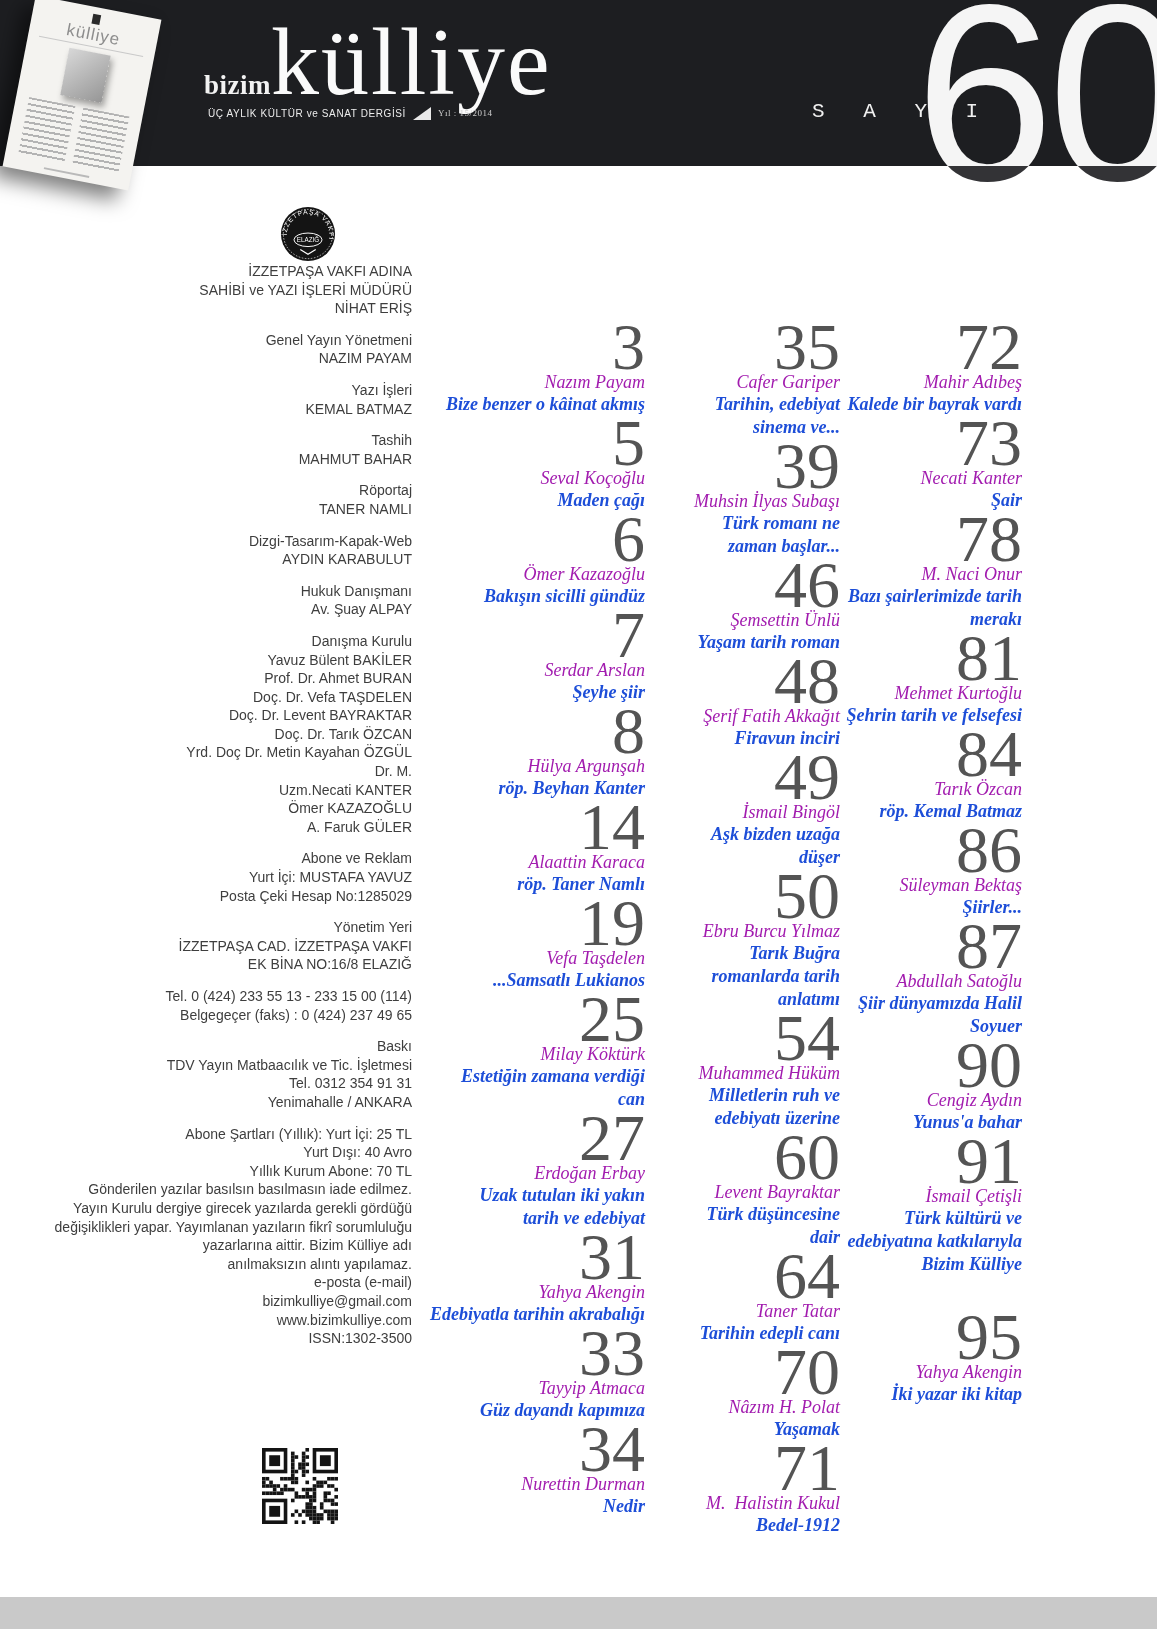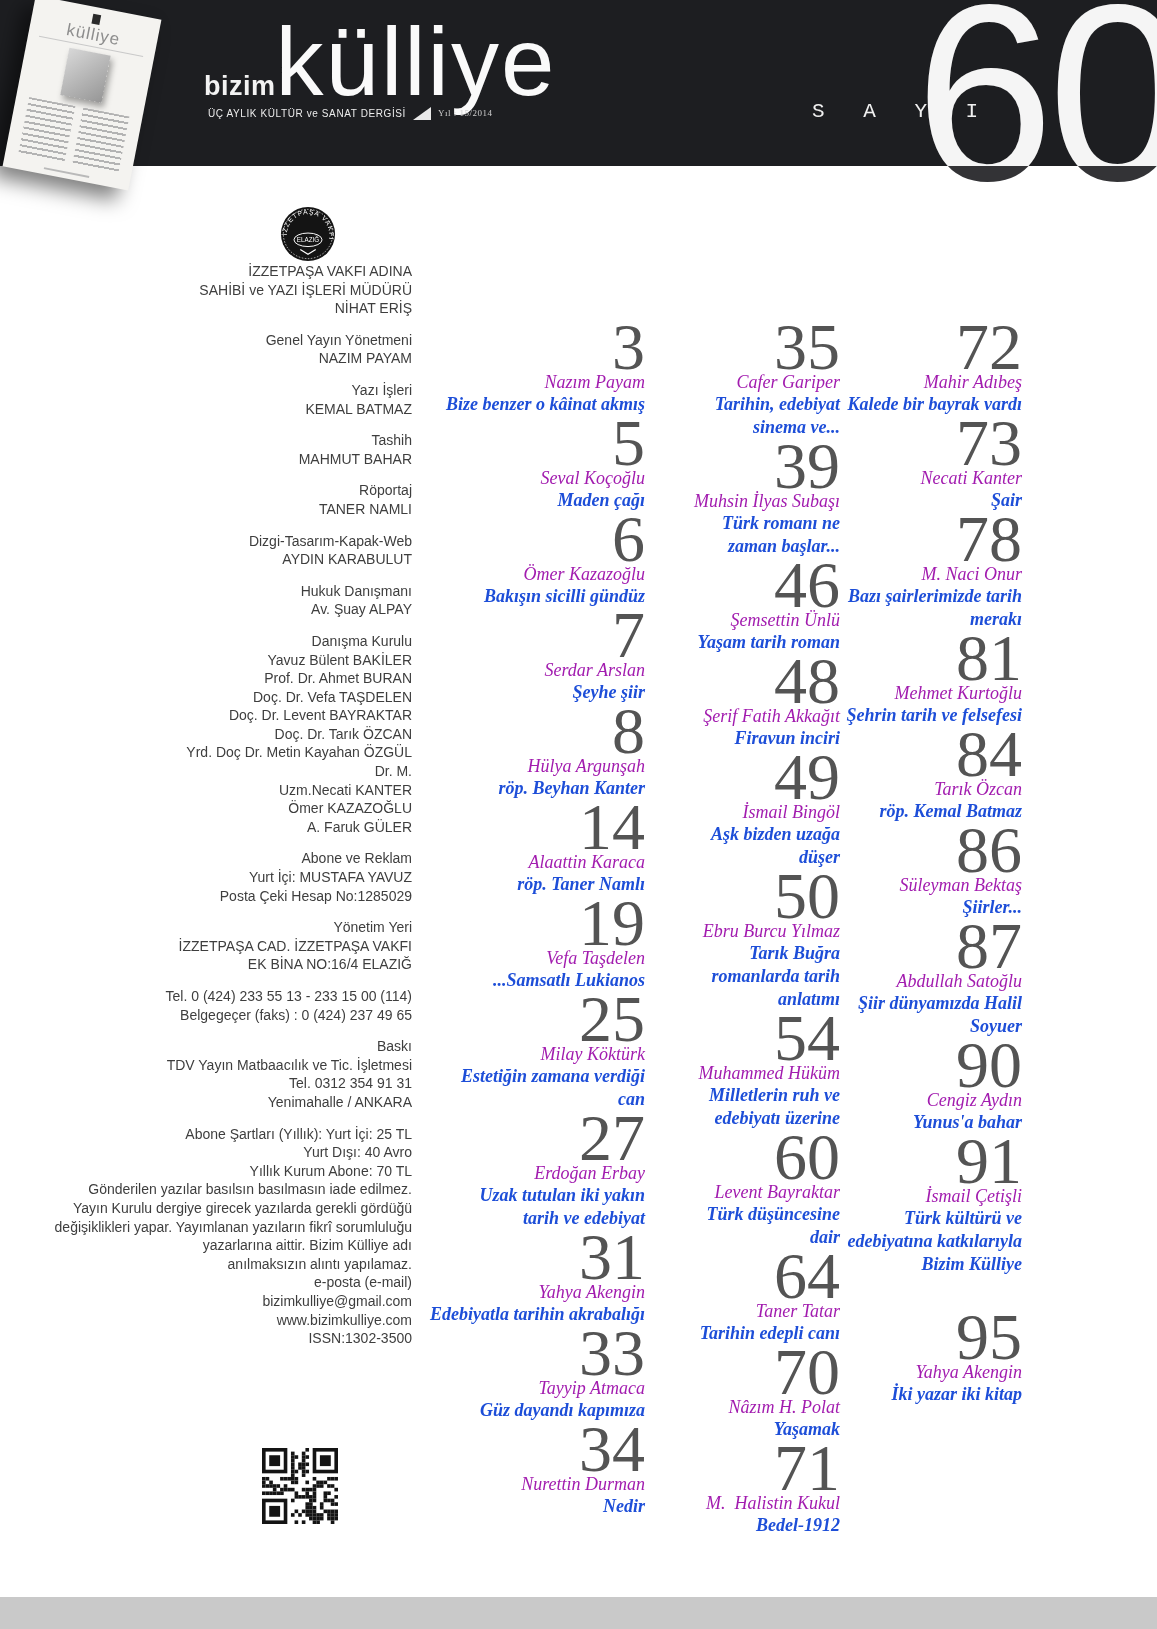--- a/index.html
+++ b/index.html
@@ -8,21 +8,21 @@
 
   
   .band{position:absolute;left:0;top:0;width:1157px;height:166px;background:#1d1e21;overflow:hidden;}
   .sixty{font-family:"Liberation Sans",sans-serif;font-weight:200;font-size:250px;line-height:250px;
          letter-spacing:-6px;}
   .sixty-white{position:absolute;top:-31px;right:-24px;color:#f5f5f5;}
   .sixty-clip{position:absolute;left:0;top:166px;width:1157px;height:42px;overflow:hidden;pointer-events:none;}
   .sixty-dark{position:absolute;top:-197px;right:-24px;color:#333336;}
 
   .logo{position:absolute;left:204px;top:12px;color:#fff;}
-  .brand-row{display:flex;align-items:baseline;}
+  .brand-row{display:flex;align-items:baseline;font-family:Liberation Serif, serif;}
   .brand-prefix{font-size:27px;font-weight:bold;letter-spacing:.5px;color:#f2f2f2;}
   .brand-main{font-size:96px;font-weight:300;letter-spacing:2px;line-height:1.05;color:#fafafa;}
   .tagline-row{display:flex;align-items:center;gap:7px;margin-top:-6px;margin-left:4px;}
   .tagline{font-family:Liberation Sans, sans-serif;font-size:10px;letter-spacing:.6px;color:#ececec;}
   .tri{width:0;height:0;border-left:18px solid transparent;border-bottom:13px solid #e9e9e9;}
   .year{font-family:"Liberation Serif",serif;font-size:9px;color:#cfcfcf;letter-spacing:.5px;}
   .sayi{position:absolute;left:812px;top:100px;color:#f0f0f0;font-family:Liberation Mono, monospace;
         font-size:21px;letter-spacing:13px;}
 
   
@@ -156,21 +156,21 @@
         <div class="mh-line">A. Faruk GÜLER</div>
       </div>
       <div class="mh-block">
         <div class="mh-line">Abone ve Reklam</div>
         <div class="mh-line">Yurt İçi: MUSTAFA YAVUZ</div>
         <div class="mh-line">Posta Çeki Hesap No:1285029</div>
       </div>
       <div class="mh-block">
         <div class="mh-line">Yönetim Yeri</div>
         <div class="mh-line">İZZETPAŞA CAD. İZZETPAŞA VAKFI</div>
-        <div class="mh-line">EK BİNA NO:16/4   ELAZIĞ</div>
+        <div class="mh-line">EK BİNA NO:16/8   ELAZIĞ</div>
       </div>
       <div class="mh-block">
         <div class="mh-line">Tel.  0 (424) 233 55 13 - 233 15 00 (114)</div>
         <div class="mh-line">Belgegeçer (faks) : 0 (424) 237 49 65</div>
       </div>
       <div class="mh-block">
         <div class="mh-line">Baskı</div>
         <div class="mh-line">TDV Yayın Matbaacılık ve Tic. İşletmesi</div>
         <div class="mh-line">Tel. 0312 354 91 31</div>
         <div class="mh-line">Yenimahalle / ANKARA</div>

